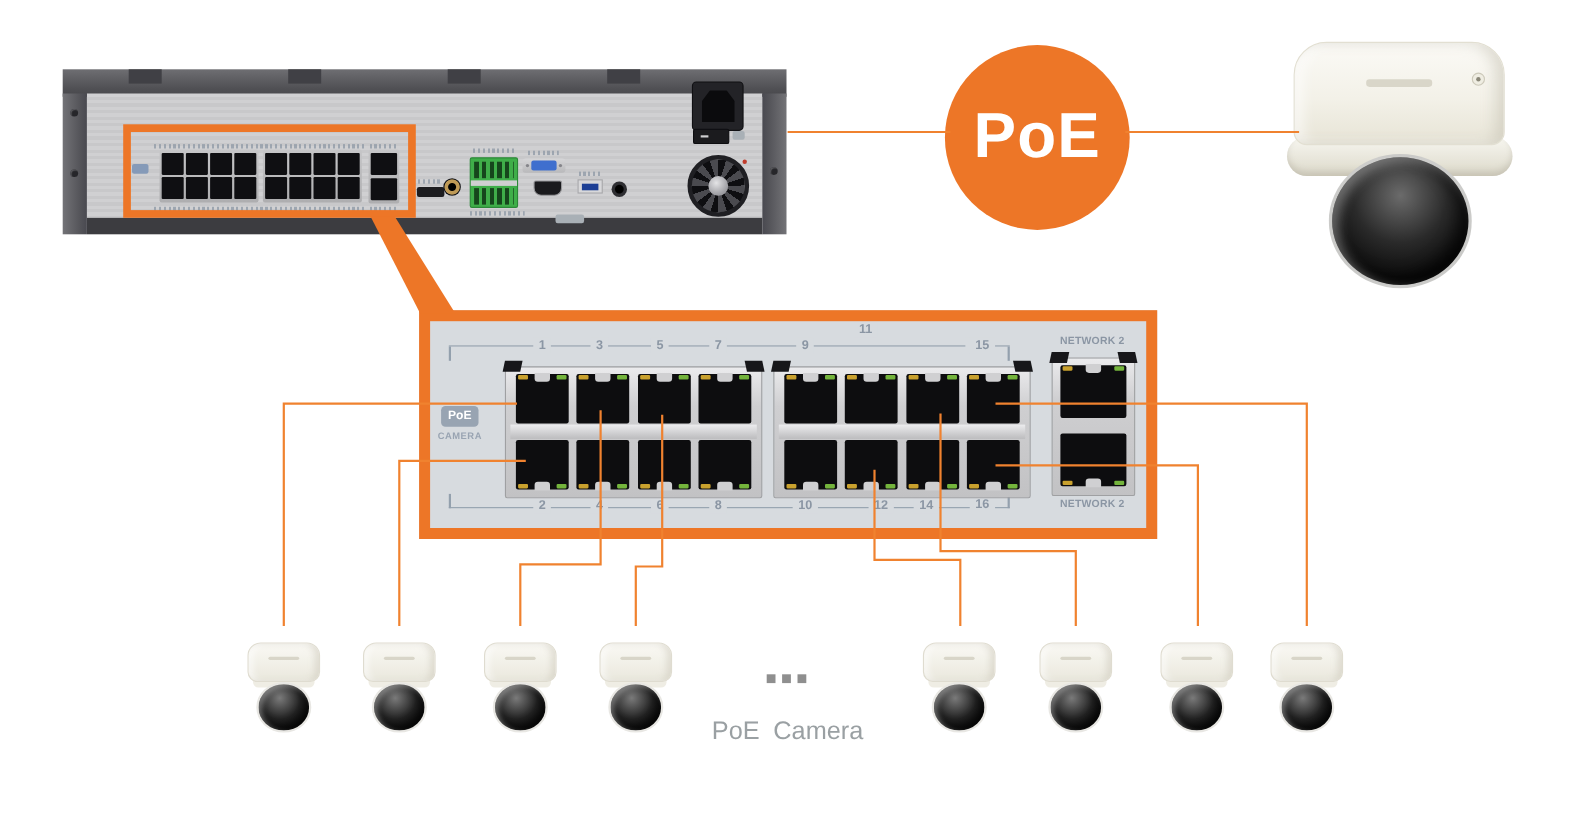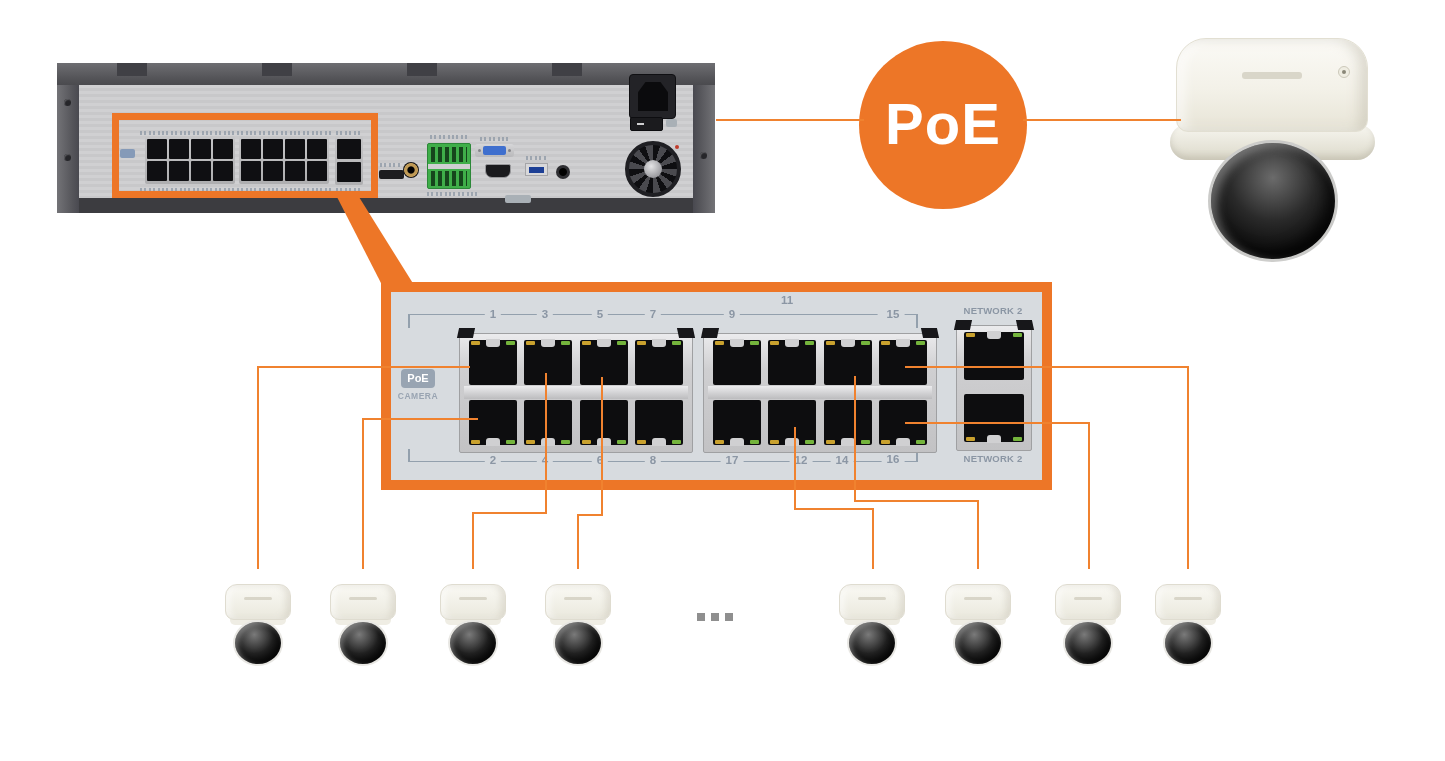--- a/index.html
+++ b/index.html
@@ -258,21 +258,21 @@
   <span class="pnum" style="left:653px;top:307px;z-index:7">7</span>
   <span class="pnum" style="left:732px;top:307px;z-index:7">9</span>
   <span class="pnum" style="left:787px;top:293px;z-index:7">11</span>
   <span class="pnum" style="left:889px;top:307px;z-index:7">13</span>
   <span class="pnum" style="left:893px;top:307px;z-index:7">15</span>
 
   <span class="pnum" style="left:493px;top:453px;z-index:7">2</span>
   <span class="pnum" style="left:545px;top:453px;z-index:7">4</span>
   <span class="pnum" style="left:600px;top:453px;z-index:7">6</span>
   <span class="pnum" style="left:653px;top:453px;z-index:7">8</span>
-  <span class="pnum" style="left:732px;top:453px;z-index:7">17</span>
+  <span class="pnum" style="left:732px;top:453px;z-index:7">10</span>
   <span class="pnum" style="left:801px;top:453px;z-index:7">12</span>
   <span class="pnum" style="left:842px;top:453px;z-index:7">14</span>
   <span class="pnum" style="left:893px;top:452px;z-index:7">16</span>
 
   <span class="netlbl" style="left:993px;top:305px;z-index:7">NETWORK 2</span>
   <span class="netlbl" style="left:993px;top:453px;z-index:7">NETWORK 2</span>
 
   <div class="abs" id="poe-chip" style="z-index:7">PoE</div>
   <div class="abs" id="camera-chip" style="z-index:7">CAMERA</div>
 
@@ -446,20 +446,21 @@
           <div class="cam-brand"></div>
         </div>
         <div class="cam-dome"></div>
       </div>
     </div>
   <div class="abs" id="ellipsis-dots" aria-label="...">
       <b></b>
       <b></b>
       <b></b>
     </div>
+  <div class="abs" id="poe-camera-caption">PoE Camera</div>
 
   <svg id="overlay" width="1445" height="761" viewBox="0 0 1445 761">
     <polygon points="337,197 359,197 414,285 382,285" fill="#ed7627"></polygon>
     <g id="conn-lines">
         <polyline points="470,367 258,367 258,569" fill="none" stroke="#f0822f" stroke-width="2"></polyline>
         <polyline points="478,419 363,419 363,569" fill="none" stroke="#f0822f" stroke-width="2"></polyline>
         <polyline points="546,373 546,513 473,513 473,569" fill="none" stroke="#f0822f" stroke-width="2"></polyline>
         <polyline points="602,377 602,515 578,515 578,569" fill="none" stroke="#f0822f" stroke-width="2"></polyline>
         <polyline points="795,427 795,509 873,509 873,569" fill="none" stroke="#f0822f" stroke-width="2"></polyline>
         <polyline points="855,376 855,501 978,501 978,569" fill="none" stroke="#f0822f" stroke-width="2"></polyline>

